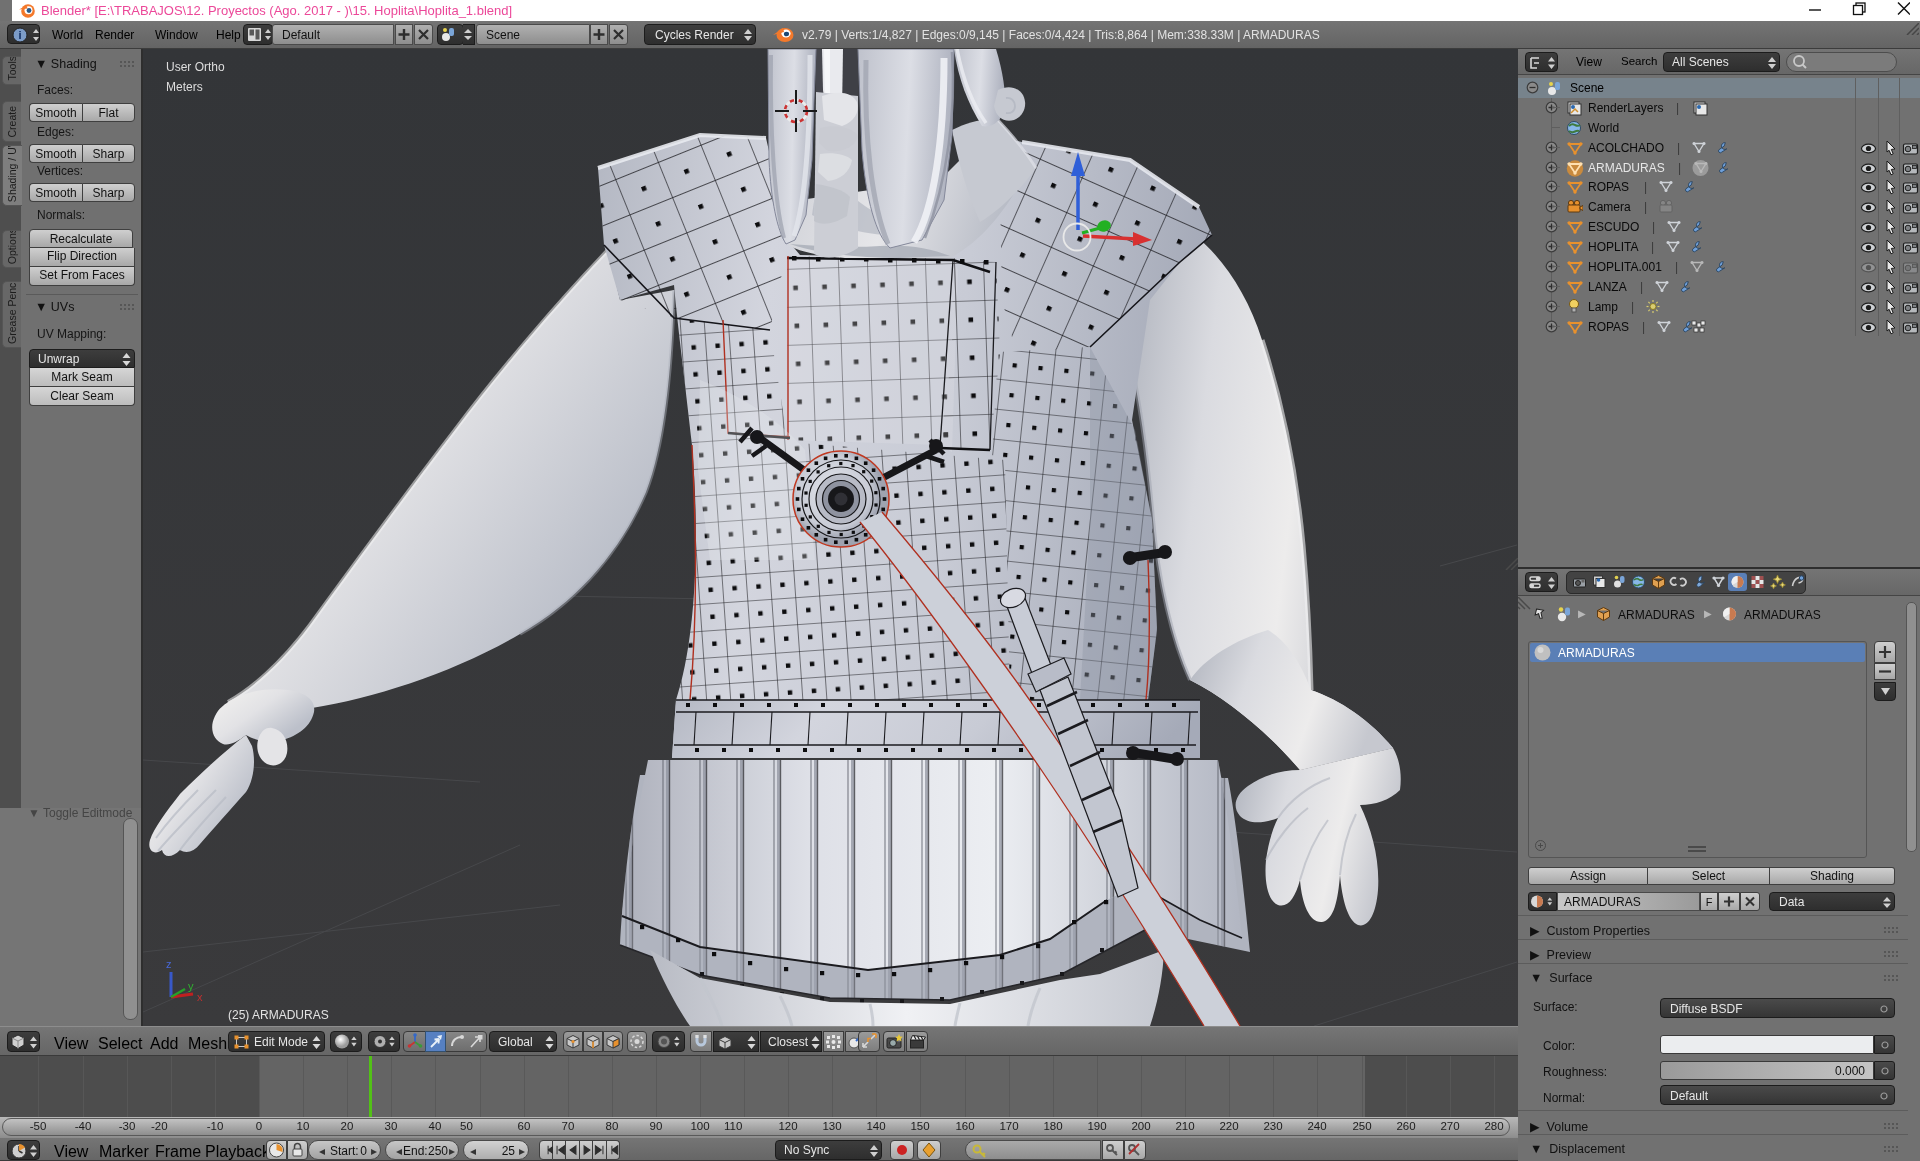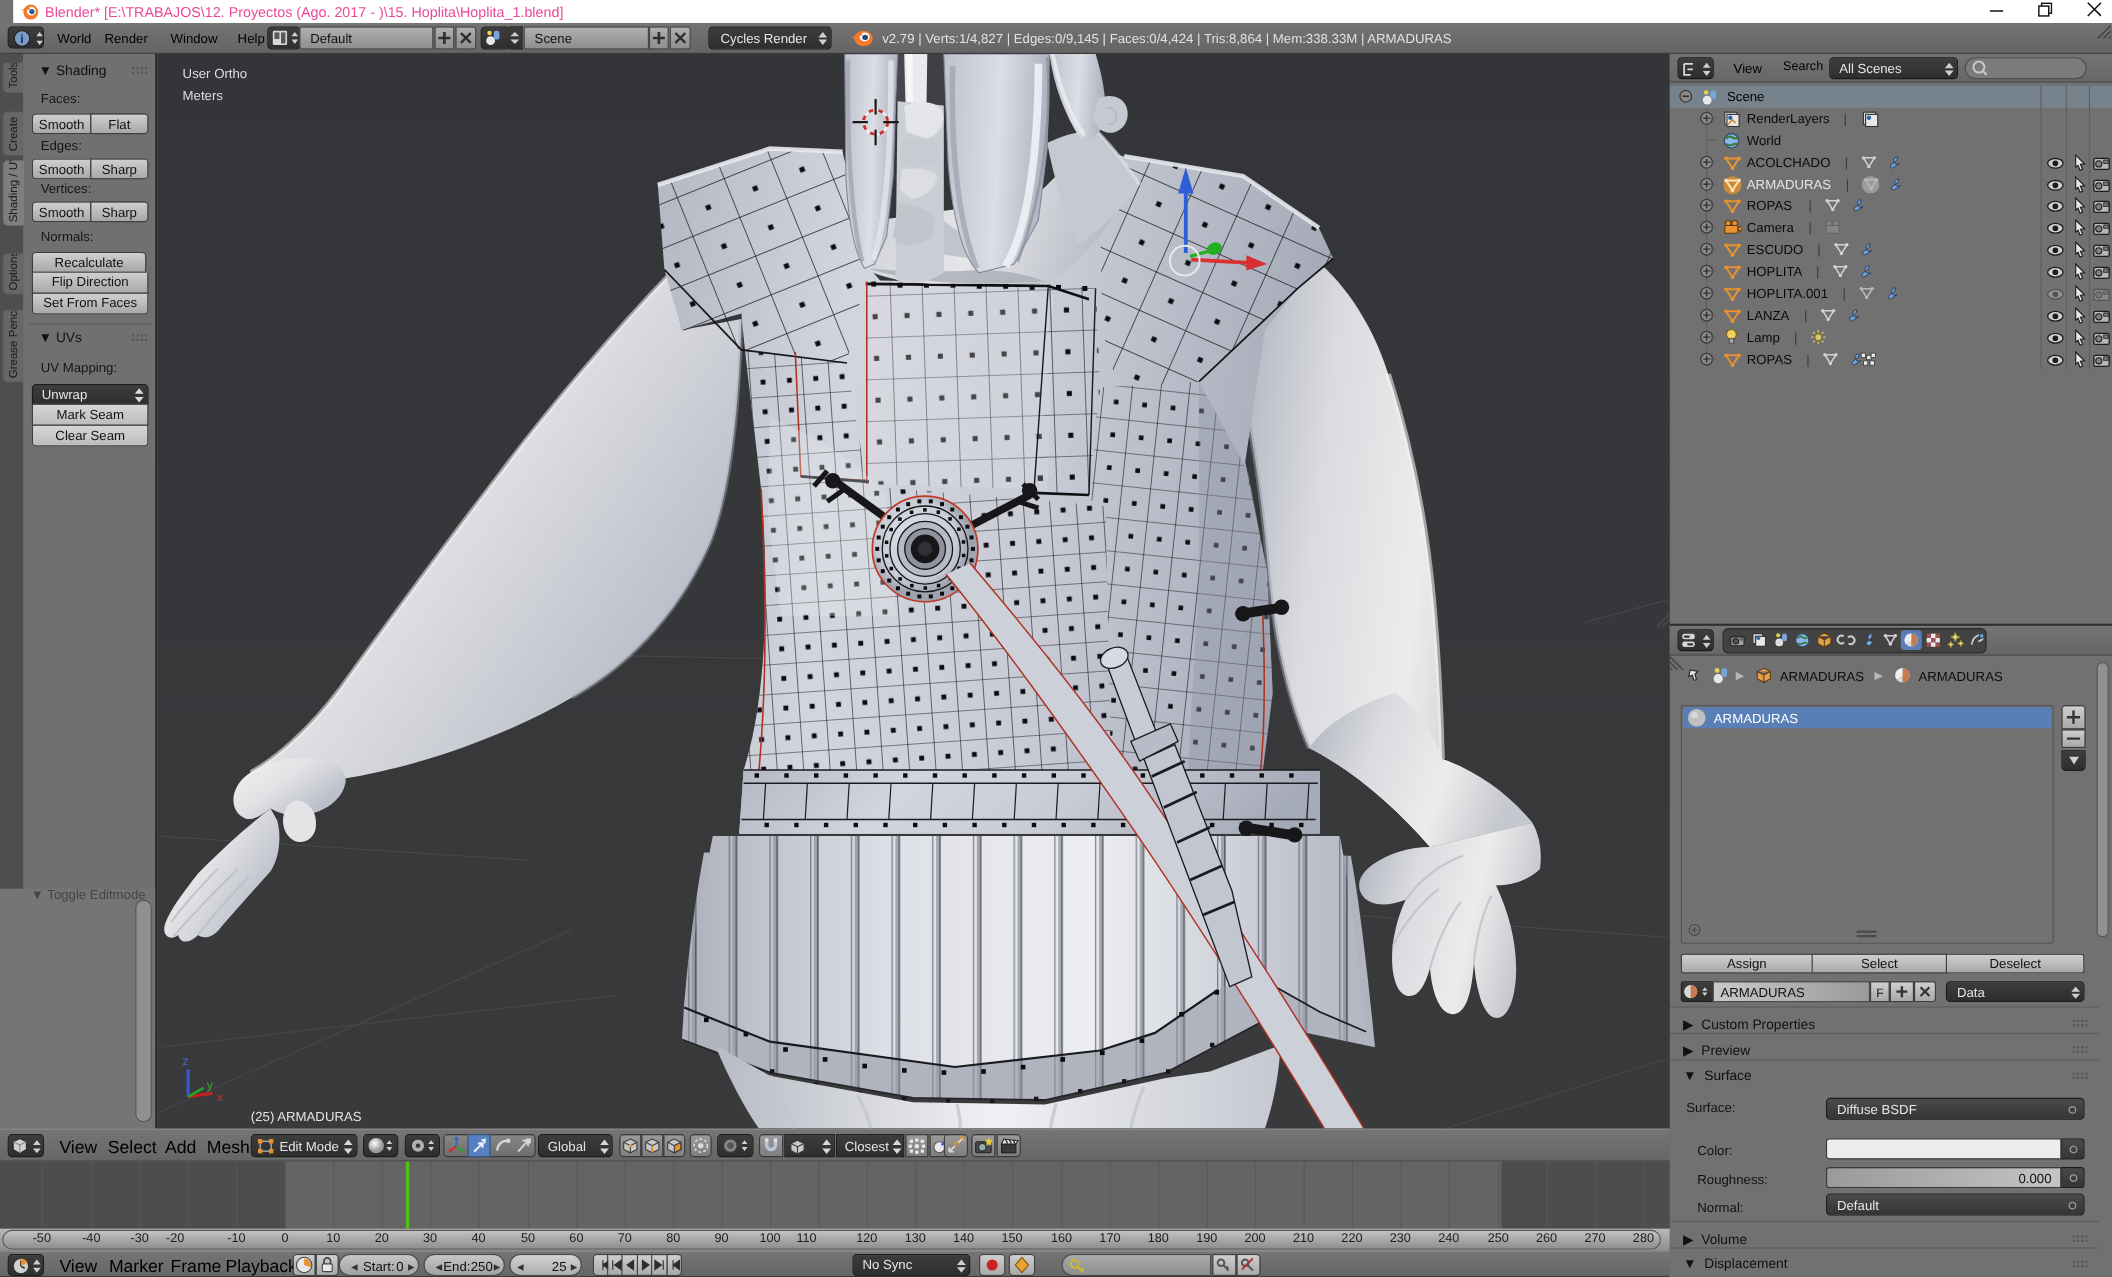--- a/index.html
+++ b/index.html
@@ -804,21 +804,21 @@
   <span class="abs" style="left:18px;top:3px;width:40px;text-align:center;font-size:11.5px;color:#1c1c1c">-50</span>
       <span class="abs" style="left:63px;top:3px;width:40px;text-align:center;font-size:11.5px;color:#1c1c1c">-40</span>
       <span class="abs" style="left:107px;top:3px;width:40px;text-align:center;font-size:11.5px;color:#1c1c1c">-30</span>
       <span class="abs" style="left:151px;top:3px;width:40px;font-size:11.5px;color:#1c1c1c">-20</span>
       <span class="abs" style="left:195px;top:3px;width:40px;text-align:center;font-size:11.5px;color:#1c1c1c">-10</span>
       <span class="abs" style="left:239px;top:3px;width:40px;text-align:center;font-size:11.5px;color:#1c1c1c">0</span>
       <span class="abs" style="left:283px;top:3px;width:40px;text-align:center;font-size:11.5px;color:#1c1c1c">10</span>
       <span class="abs" style="left:327px;top:3px;width:40px;text-align:center;font-size:11.5px;color:#1c1c1c">20</span>
       <span class="abs" style="left:371px;top:3px;width:40px;text-align:center;font-size:11.5px;color:#1c1c1c">30</span>
       <span class="abs" style="left:415px;top:3px;width:40px;text-align:center;font-size:11.5px;color:#1c1c1c">40</span>
-      <span class="abs" style="left:460px;top:3px;width:40px;text-align:center;font-size:11.5px;color:#1c1c1c">50</span>
+      <span class="abs" style="left:460px;top:3px;width:40px;font-size:11.5px;color:#1c1c1c">50</span>
       <span class="abs" style="left:504px;top:3px;width:40px;text-align:center;font-size:11.5px;color:#1c1c1c">60</span>
       <span class="abs" style="left:548px;top:3px;width:40px;text-align:center;font-size:11.5px;color:#1c1c1c">70</span>
       <span class="abs" style="left:592px;top:3px;width:40px;text-align:center;font-size:11.5px;color:#1c1c1c">80</span>
       <span class="abs" style="left:636px;top:3px;width:40px;text-align:center;font-size:11.5px;color:#1c1c1c">90</span>
       <span class="abs" style="left:680px;top:3px;width:40px;text-align:center;font-size:11.5px;color:#1c1c1c">100</span>
       <span class="abs" style="left:724px;top:3px;width:40px;text-align:left;font-size:11.5px;color:#1c1c1c">110</span>
       <span class="abs" style="left:768px;top:3px;width:40px;text-align:center;font-size:11.5px;color:#1c1c1c">120</span>
       <span class="abs" style="left:812px;top:3px;width:40px;text-align:center;font-size:11.5px;color:#1c1c1c">130</span>
       <span class="abs" style="left:856px;top:3px;width:40px;text-align:center;font-size:11.5px;color:#1c1c1c">140</span>
       <span class="abs" style="left:900px;top:3px;width:40px;text-align:center;font-size:11.5px;color:#1c1c1c">150</span>
@@ -1459,21 +1459,21 @@
             <path d="M10 4 v12 M4 10 h12" stroke="#333" stroke-width="2.2"></path>
           </svg></div>
     <div class="btn" style="left:356px;top:94px;width:22px;height:17px;border-radius:0"><svg width="20" height="15">
             <path d="M4 7.5 h12" stroke="#333" stroke-width="2.2"></path>
           </svg></div>
     <div class="darkdrop" style="left:356px;top:113px;width:22px;height:19px;border-radius:0 0 4px 4px"><svg width="20" height="17">
             <path d="M6 5 l9 0 l-4.5 7 Z" fill="#d0d0d0"></path>
           </svg></div>
     <div class="btn" style="left:10px;top:298px;width:120px;height:18px;border-radius:3px 0 0 3px"><span style="position:relative;top:1px">Assign</span></div>
     <div class="btn" style="left:130px;top:298px;width:122px;height:18px;border-radius:0;border-left:none"><span style="position:relative;top:1px">Select</span></div>
-    <div class="btn" style="left:252px;top:298px;width:125px;height:18px;border-radius:0 3px 3px 0;border-left:none"><span style="position:relative;top:1px">Deselect</span></div>
+    <div class="btn" style="left:252px;top:298px;width:125px;height:18px;border-radius:0 3px 3px 0;border-left:none"><span style="position:relative;top:1px">Shading</span></div>
     <div class="darkdrop" style="left:10px;top:323px;width:29px;height:19px;border-radius:3px 0 0 3px">
  <svg width="27" height="17" viewBox="0 0 27 17">
             <circle cx="8" cy="8.5" r="6" fill="#d8d8d8"></circle>
             <path d="M8 2.5 a6 6 0 0 1 0 12 Z" fill="#c87a50"></path>
             <path d="M19 7.5 l3 -4 l3 4 Z M19 9.5 l3 4 l3 -4 Z" fill="#cfcfcf" transform="scale(0.8) translate(4 2)"></path>
           </svg></div>
     <div class="lightfield" style="left:39px;top:323px;width:143px;height:19px;background:linear-gradient(90deg,#c8c8c8,#9a9a9a)">
           <span style="position:absolute;left:6px;top:2px">ARMADURAS</span>
         </div>
     <div class="btn" style="left:182px;top:323px;width:18px;height:19px;border-radius:0"><span style="position:relative;top:2px;font-size:11px">F</span></div>

